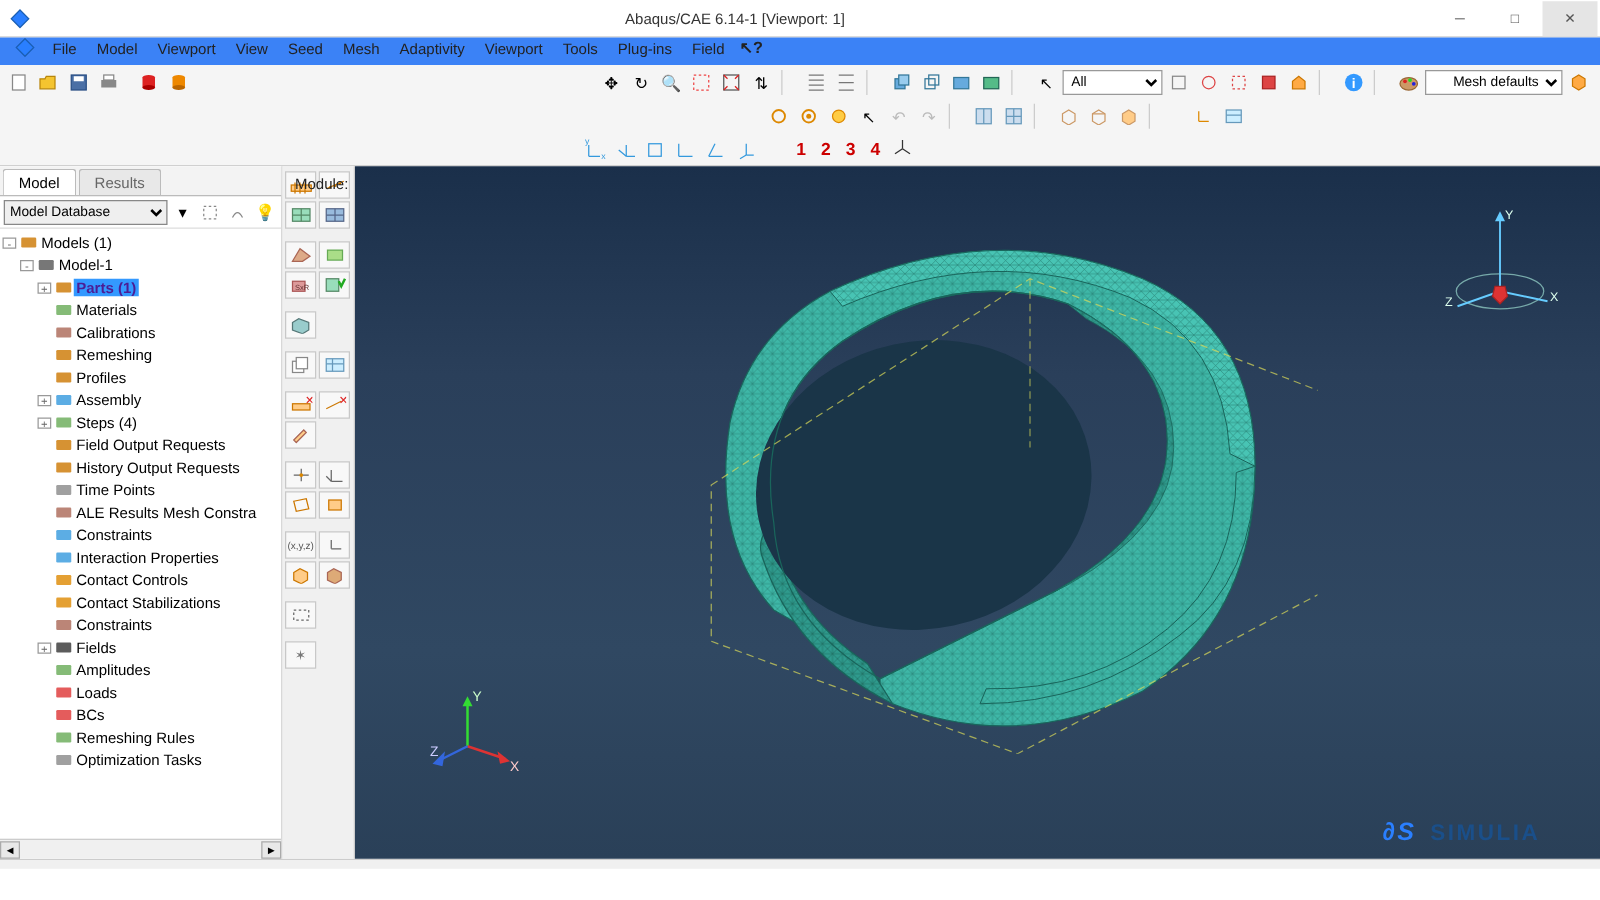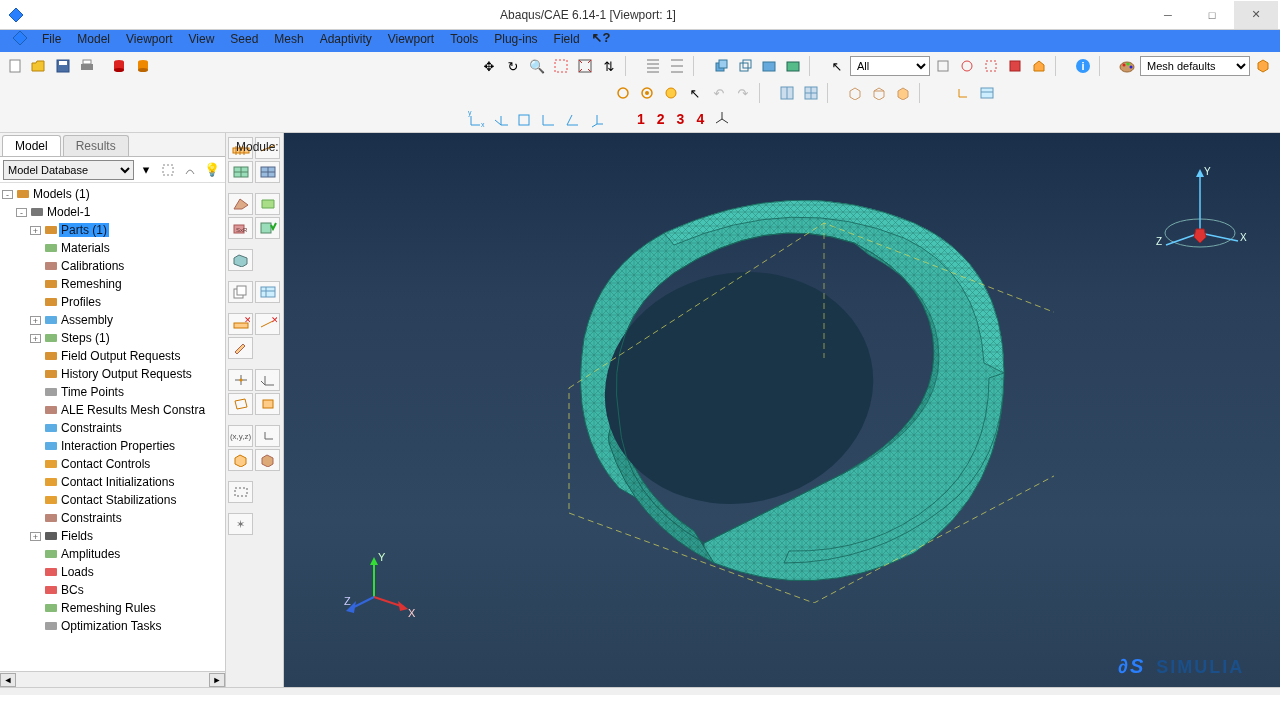--- a/index.html
+++ b/index.html
@@ -25,21 +25,21 @@
 .toolbars { display:flex; flex-direction:column; background:#f5f5f5; border-bottom:1px solid #d0d0d0; }
 .toolrow { height:28px; display:flex; align-items:center; padding:0 4px; gap:2px; }
 .toolrow2 { height:26px; display:flex; align-items:center; padding:0 4px; gap:2px; }
 .tbtn { width:22px; height:22px; border:1px solid transparent; display:flex; align-items:center; justify-content:center; font-size:13px; }
 .tsep { width:6px; }
 .tbigsep { width:12px; border-left:1px solid #ccc; height:20px; margin:0 3px;}
 .tstretch { flex:0 0 320px; }
 .tstretch2 { flex:0 0 150px; }
 .selectbox { height:20px; border:1px solid #999; background:#fff; font-size:11px; padding:1px 2px; }
 .selectbox.wide { width:80px; }
-.selectbox.wider { width:110px; }
+.selectbox.wider { width:110px;text-align:right; }
 .num4 { color:#c00; font-weight:bold; font-size:14px; padding:0 5px; }
 
 
 .contextrow { height:26px; display:flex; align-items:center; gap:6px; padding:2px 8px; background:#f5f5f5; border-bottom:1px solid #d0d0d0; font-size:12px;}
 .contextrow .lab { color:#222; }
 .contextrow select { height:20px; border:1px solid #888; font-size:11px; background:#fff;}
 .contextrow input[type=radio]{ margin:0 2px 0 6px;}
 
 
 .mainarea { display:flex; height: calc(720px - 30px - 22px - 28px - 26px - 26px - 26px - 8px); }
@@ -51,39 +51,39 @@
 .lefttab.inactive { background:#e8e8e8; color:#666;}
 .lefttoolbar { height:26px; display:flex; align-items:center; gap:2px; padding:2px 3px; border-bottom:1px solid #ddd;}
 .lefttoolbar select { flex:1; height:20px; font-size:11px; border:1px solid #888;}
 .lefttoolbar .tbtn { width:20px; height:20px;}
 .tree { flex:1; overflow:auto; font-size:12px; padding:2px 0 2px 2px;}
 .tree .node { display:flex; align-items:center; height:18px; white-space:nowrap;}
 .tree .node .exp { width:11px; text-align:center; font-size:9px; color:#666; border:1px solid #999; height:9px; line-height:8px; margin-right:2px; background:#fff;}
 .tree .node .noexp { width:13px;}
 .tree .node .ticon { width:16px; height:14px; display:flex; align-items:center; justify-content:center; font-size:10px;}
 .tree .node .lbl { padding:0 2px;}
-.tree .node.sel .lbl { background:#3399ff; color:#0f172a;}
+.tree .node.sel .lbl { background:#3399ff; color:#4c1d95;font-weight:bold;}
 .tree .ind1 { padding-left:14px;}
 .tree .ind2 { padding-left:28px;}
 .hscroll { height:16px; border-top:1px solid #ccc; background:#f0f0f0; display:flex; align-items:center;}
 .hscroll .arrow { width:16px; height:14px; border:1px solid #aaa; background:#e8e8e8; text-align:center; font-size:9px; line-height:12px;}
 .hscroll .track { flex:1; background:#f0f0f0;}
 
 
 .palette { width:58px; background:#f0f0f0; border-right:1px solid #ccc; padding:4px 2px; display:flex; flex-direction:column; gap:2px;}
 .prow { display:flex; gap:2px;}
 .pbtn { width:25px; height:22px; border:1px solid #c8c8c8; background:#f8f8f8; display:flex; align-items:center; justify-content:center; font-size:11px;}
 .pgap { height:6px;}
 
 
 .viewport { flex:1; background: linear-gradient(180deg, #1a2f4a 0%, #2a3f5a 30%, #304862 70%, #2a4058 100%); position:relative; overflow:hidden;}
 .mesh-img { position:absolute; left:230px; top:30px; width:540px; height:440px; }
 .triad-small { position:absolute; left:60px; bottom:60px; color:#fff; font-size:10px;}
 .triad-big { position:absolute; right:30px; top:30px; }
-.simulia-logo { position:absolute; right:8px; bottom:2px; background:transparent;}
+.simulia-logo { position:absolute; right:20px; bottom:2px; background:transparent;}
 .simulia-logo svg text { font-family: Arial, sans-serif; }
 
 </style>
 </head>
 <body>
 
 <div class="titlebar">
   <div class="appicon">
     <svg viewBox="0 0 16 16">
         <polygon points="8,1 15,8 8,15 1,8" fill="#2a7fff" stroke="#1a5fb4"></polygon>
@@ -495,21 +495,21 @@
           </span>
           <span class="lbl">Assembly</span>
         </div>
         <div class="node ind2">
           <span class="exp">+</span>
           <span class="ticon">
             <svg width="14" height="12">
               <rect x="1" y="2" width="12" height="8" rx="1" fill="#6a5" opacity="0.8"></rect>
             </svg>
           </span>
-          <span class="lbl">Steps (1)</span>
+          <span class="lbl">Steps (4)</span>
         </div>
         <div class="node ind2">
           <span class="noexp"></span>
           <span class="ticon">
             <svg width="14" height="12">
               <rect x="1" y="2" width="12" height="8" rx="1" fill="#c70" opacity="0.8"></rect>
             </svg>
           </span>
           <span class="lbl">Field Output Requests</span>
         </div>
@@ -559,29 +559,20 @@
           <span class="lbl">Interaction Properties</span>
         </div>
         <div class="node ind2">
           <span class="noexp"></span>
           <span class="ticon">
             <svg width="14" height="12">
               <rect x="1" y="2" width="12" height="8" rx="1" fill="#d80" opacity="0.8"></rect>
             </svg>
           </span>
           <span class="lbl">Contact Controls</span>
-        </div>
-        <div class="node ind2">
-          <span class="noexp"></span>
-          <span class="ticon">
-            <svg width="14" height="12">
-              <rect x="1" y="2" width="12" height="8" rx="1" fill="#d80" opacity="0.8"></rect>
-            </svg>
-          </span>
-          <span class="lbl">Contact Initializations</span>
         </div>
         <div class="node ind2">
           <span class="noexp"></span>
           <span class="ticon">
             <svg width="14" height="12">
               <rect x="1" y="2" width="12" height="8" rx="1" fill="#d80" opacity="0.8"></rect>
             </svg>
           </span>
           <span class="lbl">Contact Stabilizations</span>
         </div>

